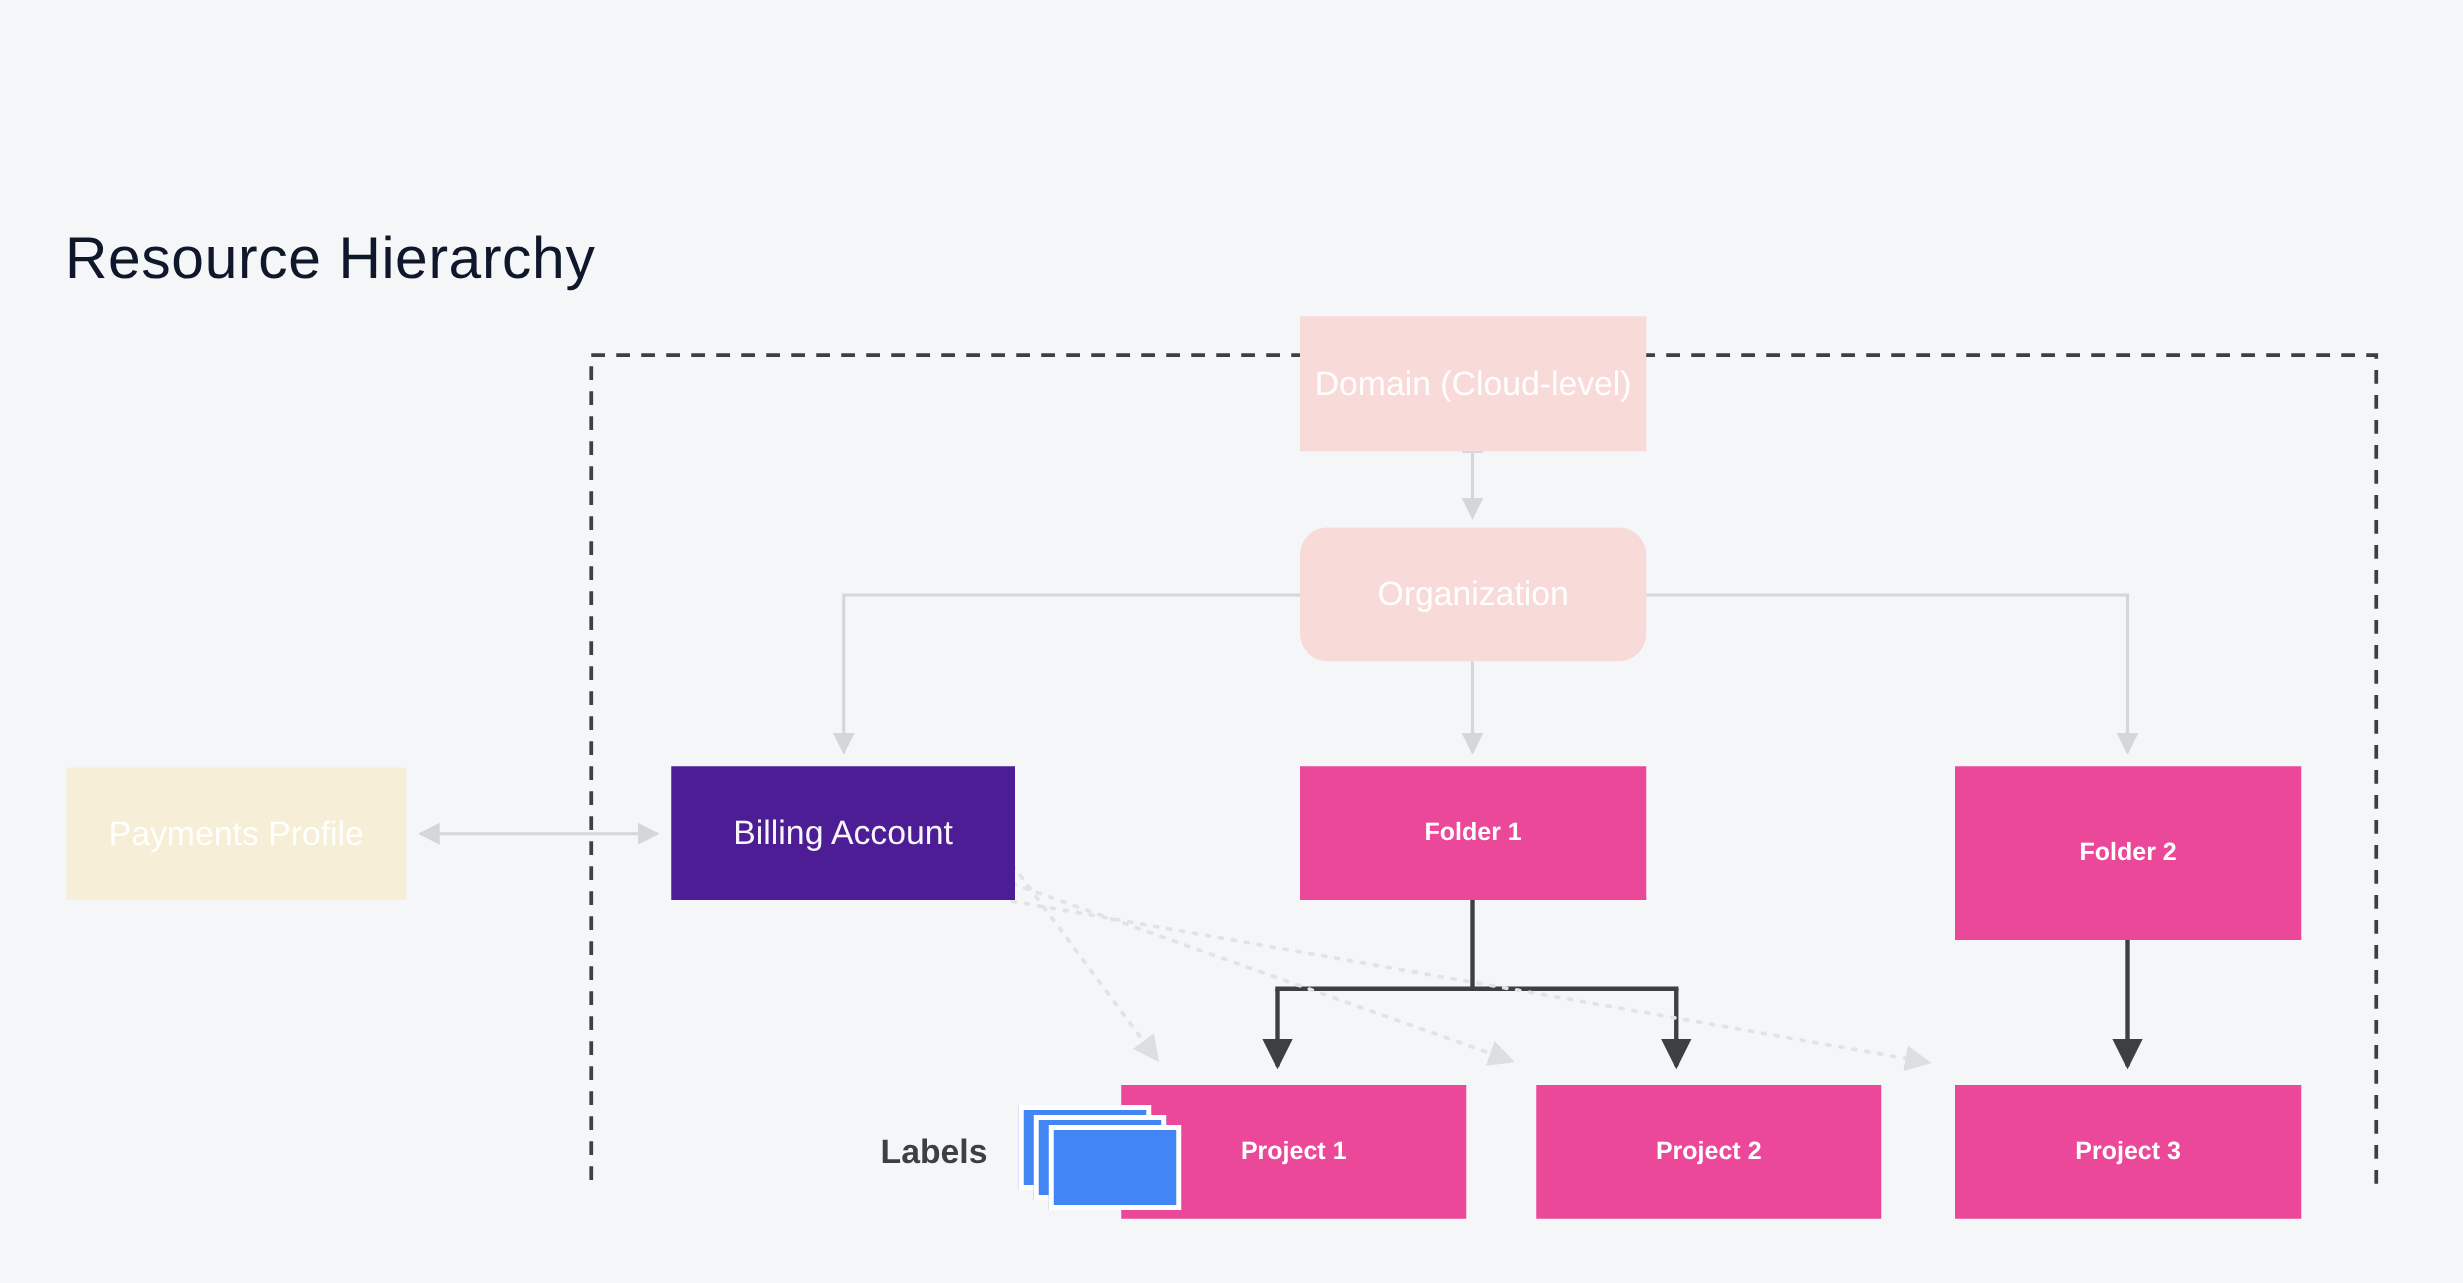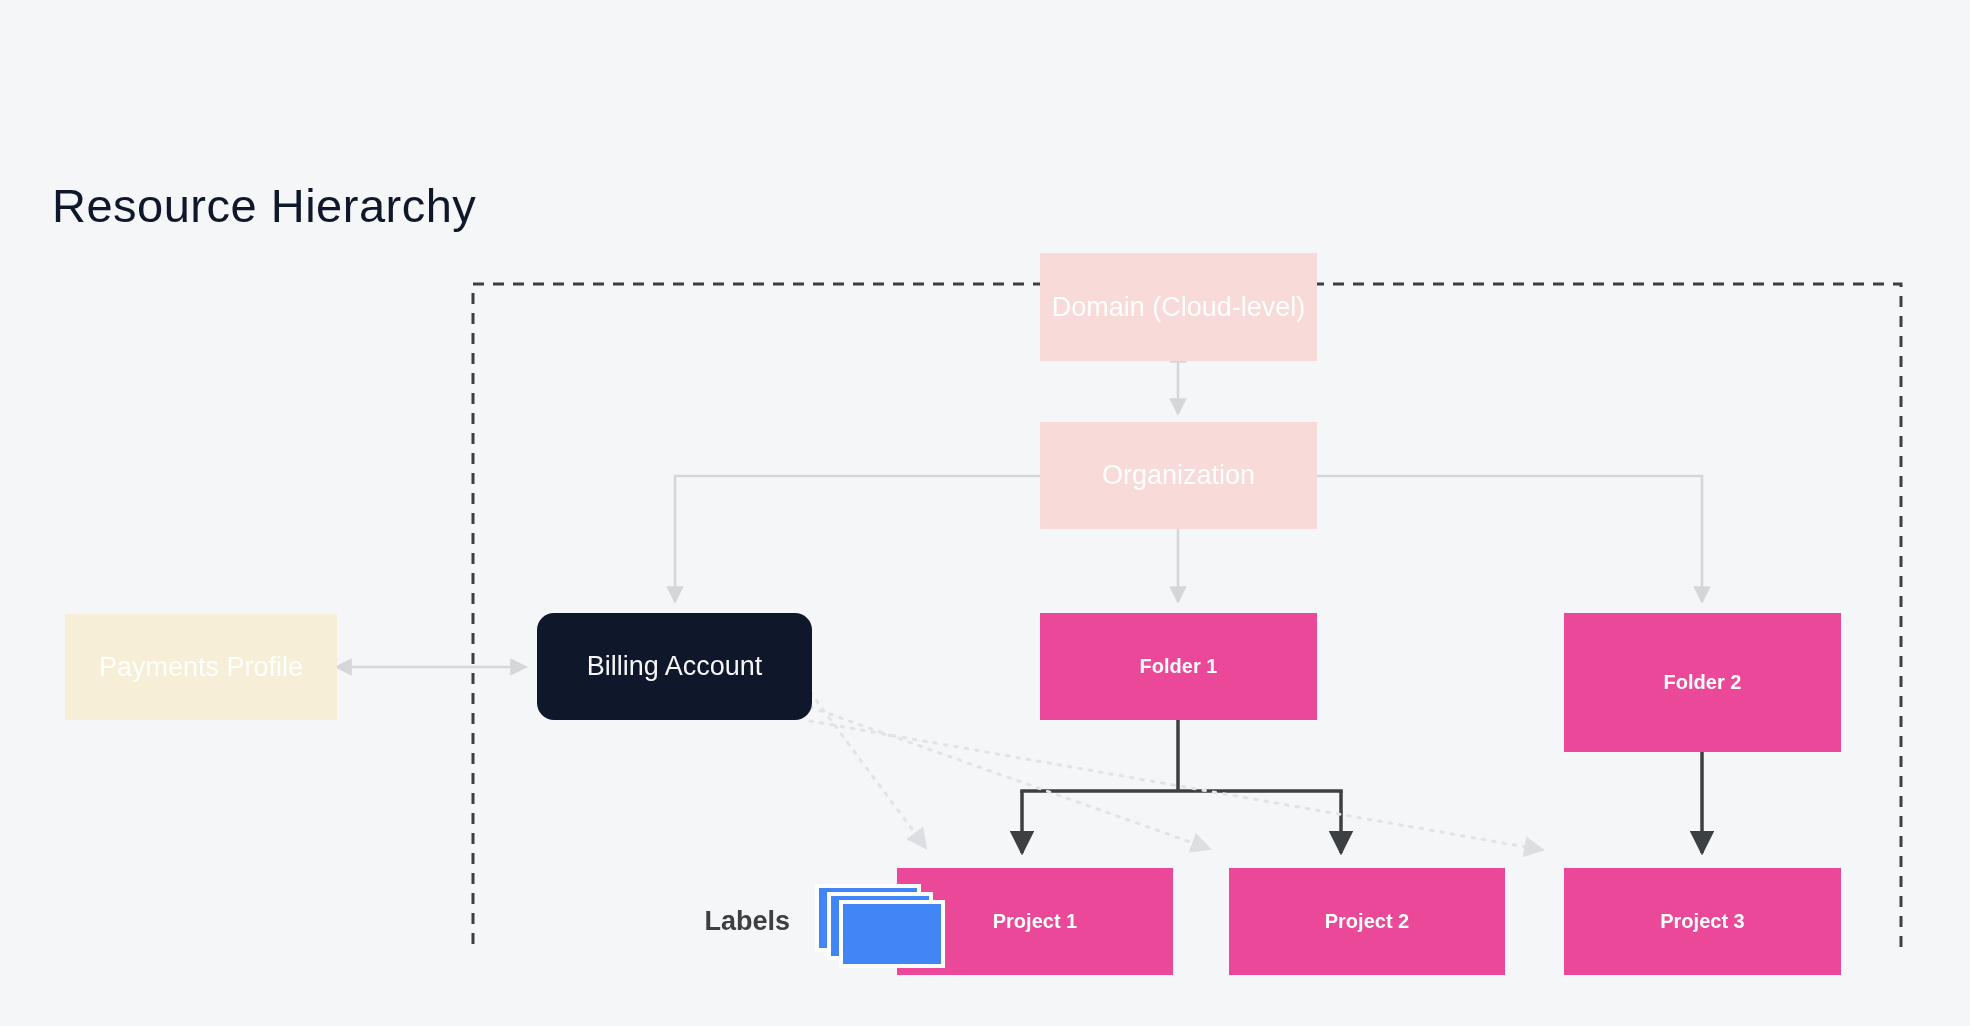--- a/index.html
+++ b/index.html
@@ -6,21 +6,21 @@
   .stage{position:relative;width:1970px;height:1026px;background:#f4f6f8;overflow:hidden;
          font-family:"Liberation Sans", sans-serif;}
   svg.connectors{position:absolute;left:0;top:0;z-index:1;}
   .page-title{position:absolute;left:52px;top:178px;font-size:47px;font-weight:400;
               color:#0f172a;z-index:2;letter-spacing:.5px;}
   .node{position:absolute;z-index:2;display:flex;align-items:center;justify-content:center;
         text-align:center;color:#ffffff;}
   .node.pastel{font-size:27px;font-weight:400;color:rgba(255,255,255,.96);}
   .node.blue{font-size:20px;font-weight:700;background:#ec4899;}
   .node.pink{background:#f8dbd9;}
-  .node.green{background:#0f172a;border-radius:17px;}
+  .node.green{background:#4c1d95;}
   .node.cream{background:#f6eed7;}
   .labels-caption{position:absolute;left:698px;top:906px;width:92px;text-align:right;
                   font-size:27px;font-weight:700;color:#3c4043;z-index:4;}
   .labels-icon{position:absolute;left:815px;top:884px;width:128px;height:78px;z-index:3;}
   .labels-icon .card{position:absolute;width:98px;height:60px;background:#4285f4;
                      border:4px solid #ffffff;}
   .labels-icon .card.c1{left:0;top:0;}
   .labels-icon .card.c2{left:12px;top:8px;}
   .labels-icon .card.c3{left:24px;top:16px;}
   .legend{position:absolute;left:1493px;top:37px;width:377px;height:185px;background:#ffffff;
@@ -72,24 +72,24 @@
     <line x1="810" y1="692" x2="926" y2="848" stroke="#e1e3e5" stroke-width="3" stroke-dasharray="2.5 8" stroke-linecap="round" marker-end="url(#mDot)"></line>
     <line x1="810" y1="707" x2="1210" y2="849" stroke="#e1e3e5" stroke-width="3" stroke-dasharray="2.5 8" stroke-linecap="round" marker-end="url(#mDot)"></line>
     <line x1="810" y1="721" x2="1543" y2="850" stroke="#e1e3e5" stroke-width="3" stroke-dasharray="2.5 8" stroke-linecap="round" marker-end="url(#mDot)"></line>
   </svg>
 
   <div class="page-title">Resource Hierarchy</div>
 
   <div class="node pastel pink" style="left:1040px;top:231px;width:277px;height:108px;margin-top:22px;">
     <span>Domain (Cloud-level)</span>
   </div>
-  <div class="node pastel pink" style="left:1040px;top:422px;width:277px;height:107px;">
+  <div class="node pastel pink" style="left:1040px;top:422px;width:277px;height:107px;border-radius:22px;">
     <span>Organization</span>
   </div>
-  <div class="node pastel cream" style="left:53px;top:614px;width:272px;height:106px;margin-left:12px;">
+  <div class="node pastel cream" style="left:53px;top:614px;width:272px;height:106px;">
     <span>Payments Profile</span>
   </div>
   <div class="node pastel green" style="left:537px;top:613px;width:275px;height:107px;">
     <span>Billing Account</span>
   </div>
   <div class="node blue" style="left:1040px;top:613px;width:277px;height:107px;">
     <span>Folder 1</span>
   </div>
   <div class="node blue" style="left:1564px;top:613px;width:277px;height:139px;">
     <span>Folder 2</span>

